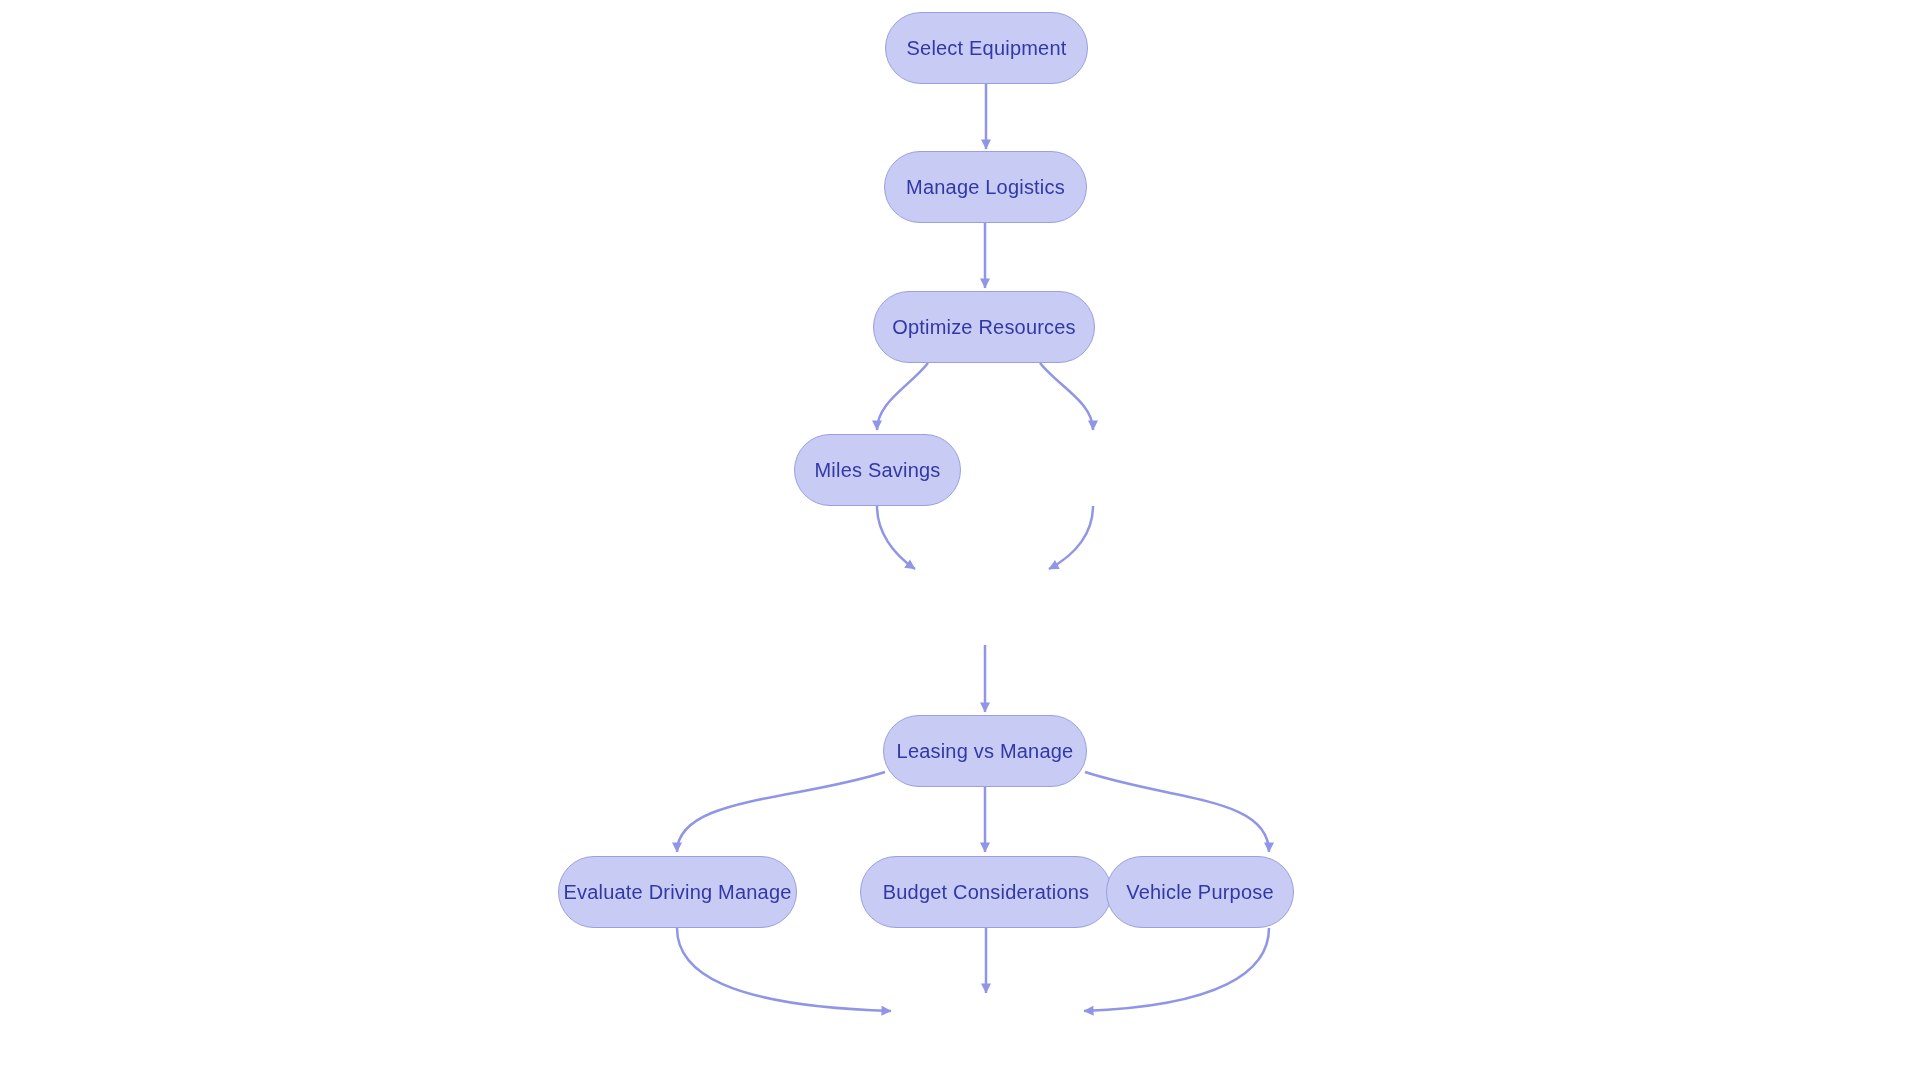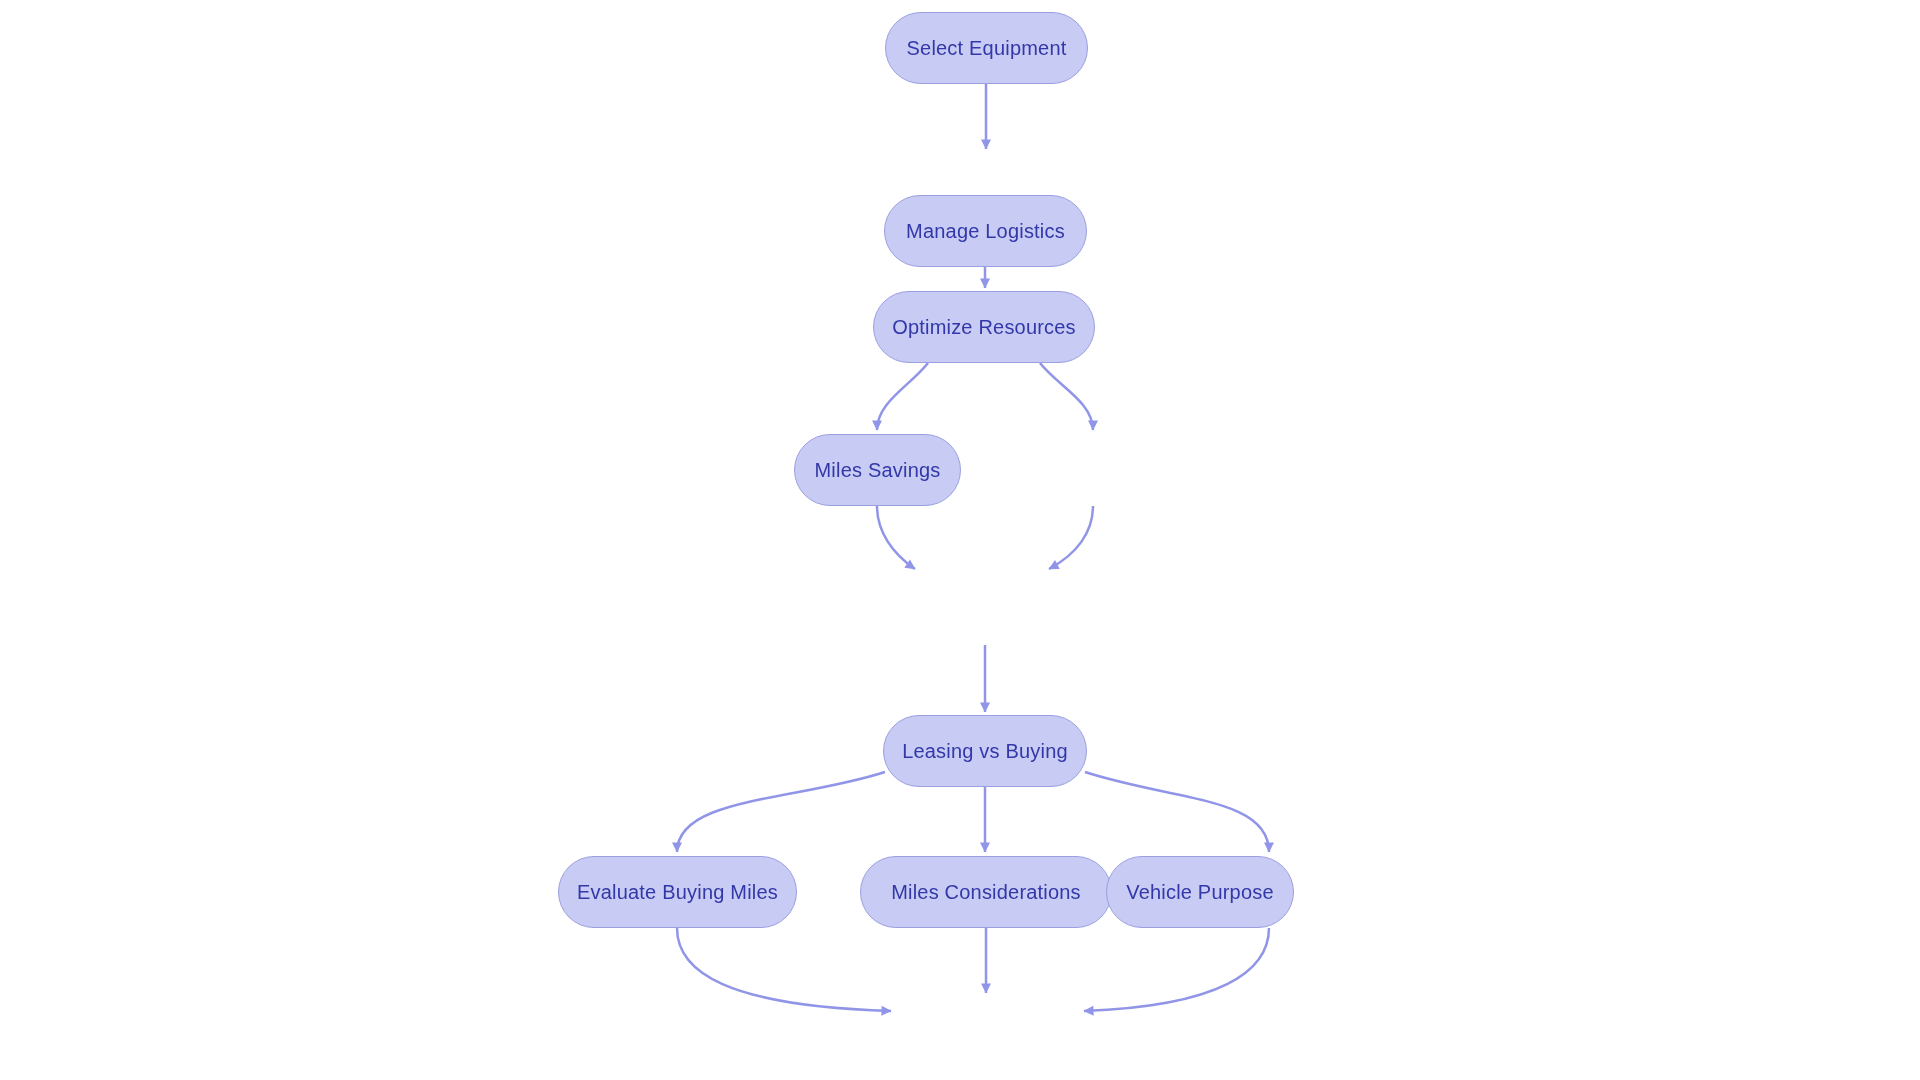--- a/index.html
+++ b/index.html
@@ -44,21 +44,21 @@
     border-radius: 36px;
     color: var(--node-text, #3238a8);
     font-size: 20px;
     font-weight: 500;
     letter-spacing: 0.2px;
     white-space: nowrap;
     text-align: right;
   }
   
   #n0  { left: 885px;  top: 12px;  width: 203px; }
-  #n1  { left: 884px;  top: 151px; width: 203px; margin-top: 44px; }
+  #n1  { left: 884px;  top: 151px; width: 203px; }
   #n2  { left: 873px;  top: 291px; width: 222px; }
   #n3  { left: 794px;  top: 434px; width: 167px; }
   #n4  { left: 1027px; top: 434px; width: 132px; }
   #n5  { left: 890px;  top: 573px; width: 190px; }
   #n6  { left: 883px;  top: 715px; width: 204px; }
   #n7  { left: 558px;  top: 856px; width: 239px; }
   #n8  { left: 860px;  top: 856px; width: 252px; }
   #n9  { left: 1106px; top: 856px; width: 188px; }
   #n10 { left: 895px;  top: 995px; width: 182px; }
 </style>
@@ -85,18 +85,18 @@
     <path class="edge" marker-end="url(#arrowhead)" d="M1085,772 C1175,801 1269,797 1269,852"></path>
     <path class="edge" marker-end="url(#arrowhead)" d="M677,928 C677,972 727,1006 891,1011"></path>
     <path class="edge" marker-end="url(#arrowhead)" d="M986,928 L986,993"></path>
     <path class="edge" marker-end="url(#arrowhead)" d="M1269,928 C1269,972 1219,1006 1084,1011"></path>
   </svg>
 
   <div class="node" id="n0">Select Equipment</div>
   <div class="node" id="n1">Manage Logistics</div>
   <div class="node" id="n2">Optimize Resources</div>
   <div class="node" id="n3">Miles Savings</div>
-  <div class="node" id="n6">Leasing vs Buying</div>
-  <div class="node" id="n7">Evaluate Buying Miles</div>
-  <div class="node" id="n8">Miles Considerations</div>
+  <div class="node" id="n6">Leasing vs Manage</div>
+  <div class="node" id="n7">Evaluate Driving Manage</div>
+  <div class="node" id="n8">Budget Considerations</div>
   <div class="node" id="n9">Vehicle Purpose</div>
 
 </div>
 
 </body></html>

